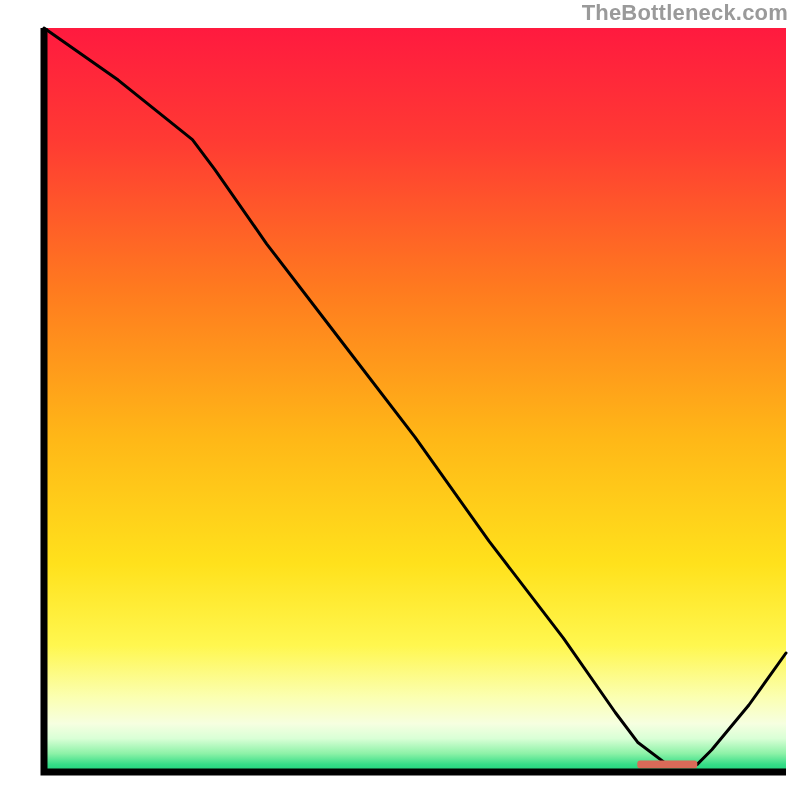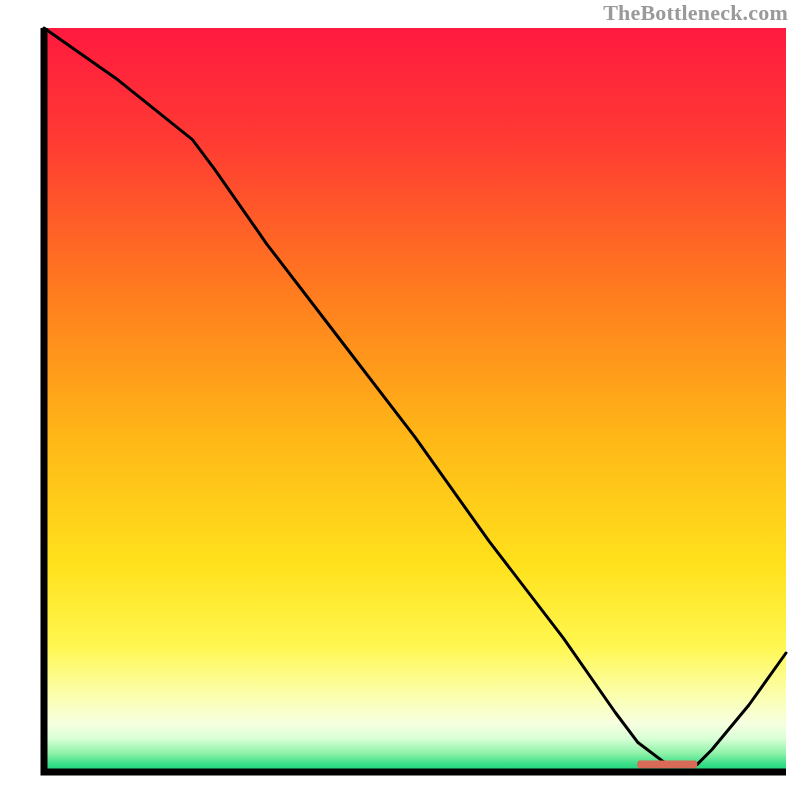--- a/index.html
+++ b/index.html
@@ -17,21 +17,20 @@
   }
   .watermark {
     position: absolute;
     top: 0px;
     right: 12px;
     font-size: 22px;
     font-weight: 600;
     color: #9a9a9a;
     letter-spacing: 0.2px;
     z-index: 5;
-    font-family: Liberation Serif, serif;
   }
   svg.plot {
     position: absolute;
     left: 0;
     top: 0;
     width: 800px;
     height: 800px;
   }
 </style>
 </head>

